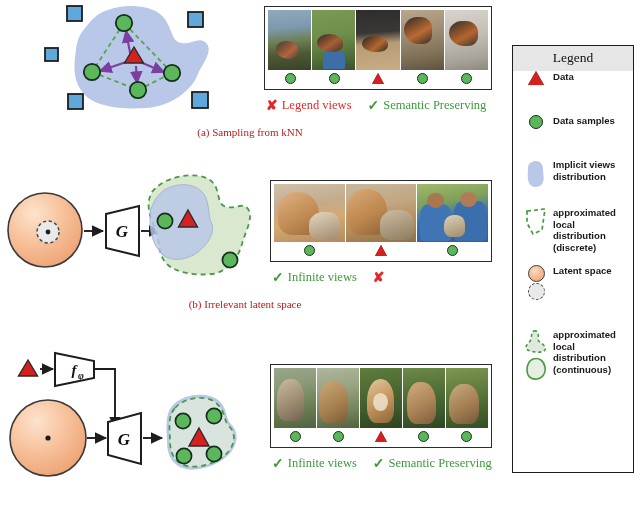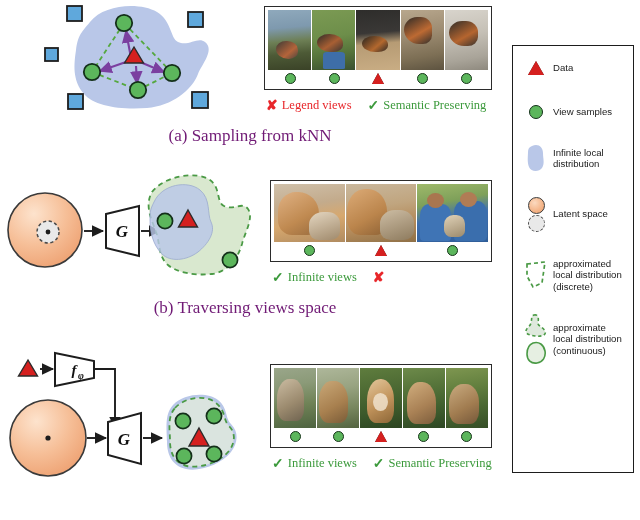--- a/index.html
+++ b/index.html
@@ -13,22 +13,22 @@
     position: relative;
     font-family: "Liberation Serif", serif;
     color: #1a1a1a;
     overflow: hidden;
   }
   .abs { position: absolute; }
 
   
   .panel-caption {
     font-family: "Liberation Serif", serif;
-    font-size: 17px;
-    color: #701a75;
+    font-size: 11px;
+    color: #b91c1c;
     text-align: center;
     white-space: nowrap;
   }
 
   
   .status-row {
     display: flex;
     align-items: center;
     gap: 16px;
     font-family: "Liberation Serif", serif;
@@ -105,23 +105,24 @@
     background: #e6e6e6;
     text-align: center;
     font-family: "Liberation Serif", serif;
     font-size: 13.5px;
     color: #111;
     padding: 4px 0 5px 0;
     border-bottom: 0px solid #ccc;
   }
   .legend-row {
     display: flex;
-    align-items: center;
+    align-items: flex-start;
     padding: 0 6px;
     box-sizing: border-box;
+    font-weight: bold;
   }
   .legend-ico {
     width: 34px;
     min-width: 34px;
     display: flex;
     align-items: center;
     justify-content: center;
   }
   .legend-txt {
     font-family: "Liberation Sans", sans-serif;
@@ -327,21 +328,21 @@
   <div class="status-row abs" style="left:272px;top:110px;">
     <span class="status-item">
       <span class="status-mark status-ok">✓</span>
       <span class="status-ok">Infinite views</span>
     </span>
     <span class="status-item">
       <span class="status-mark status-bad">✘</span>
     </span>
   </div>
 
-  <div class="panel-caption abs" style="left:0;top:138px;width:490px;">(b) Traversing views space</div>
+  <div class="panel-caption abs" style="left:0;top:138px;width:490px;">(b) Irrelevant latent space</div>
 </div>
 
 <div class="abs" style="left:0;top:338px;width:500px;height:182px;">
 
   <svg class="abs" style="left:2px;top:4px;" width="256" height="140" viewBox="0 0 256 140">
 
     <defs>
       <radialGradient id="latentGradC" cx="35%" cy="28%" r="78%">
         <stop offset="0%" stop-color="#fde3cd"></stop>
         <stop offset="55%" stop-color="#f6bf98"></stop>
@@ -434,69 +435,70 @@
     <span class="status-item">
       <span class="status-mark status-ok">✓</span>
       <span class="status-ok">Semantic Preserving</span>
     </span>
   </div>
 
 </div>
 
 <div id="legend-box" class="abs" style="left:512px;top:45px;width:122px;height:428px;">
 
+  <div id="legend-title">Legend</div>
 
   <div class="legend-row" style="height:44px;">
     <div class="legend-ico">
       <span class="l-tri"></span>
     </div>
     <div class="legend-txt">Data</div>
   </div>
 
   <div class="legend-row" style="height:44px;">
     <div class="legend-ico">
       <span class="l-circ"></span>
     </div>
-    <div class="legend-txt">View samples</div>
+    <div class="legend-txt">Data samples</div>
   </div>
 
 
   <div class="legend-row" style="height:48px;">
     <div class="legend-ico">
       <svg width="20" height="30" viewBox="0 0 20 30">
         <path d="M6,3 C12,0 17,4 17,10 C17,16 19,20 16,25 C13,29 5,29 3,24
                  C1,19 2,13 2,9 C2,6 3,4 6,3 Z" fill="#b9c7e8" stroke="none"></path>
       </svg>
     </div>
-    <div class="legend-txt">Infinite local distribution</div>
-  </div>
-
-  <div class="legend-row" style="height:64px;">
-    <div class="legend-ico" style="flex-direction:column;gap:1px;">
-      <span class="l-orange-circ"></span>
-      <span class="l-gray-circ"></span>
-    </div>
-    <div class="legend-txt">Latent space</div>
+    <div class="legend-txt">Implicit views distribution</div>
   </div>
 
   <div class="legend-row" style="height:58px;">
     <div class="legend-ico">
       <svg width="24" height="30" viewBox="0 0 24 30">
         <path d="M3,4 L21,2 L18,23 L9,27 L3,16 Z" fill="none" stroke="#4a9a45" stroke-width="1.7" stroke-dasharray="4 3"></path>
       </svg>
     </div>
     <div class="legend-txt">approximated local distribution (discrete)</div>
+  </div>
+
+  <div class="legend-row" style="height:64px;">
+    <div class="legend-ico" style="flex-direction:column;gap:1px;">
+      <span class="l-orange-circ"></span>
+      <span class="l-gray-circ"></span>
+    </div>
+    <div class="legend-txt">Latent space</div>
   </div>
 
   <div class="legend-row" style="height:70px;">
     <div class="legend-ico" style="flex-direction:column;gap:2px;">
       <svg width="26" height="26" viewBox="0 0 26 26">
         <path d="M11,2 C15,1 16,5 15,9 C14,13 20,14 22,18 C24,22 18,24 12,23
                  C6,22 3,21 3,18 C3,15 7,14 8,10 C9,6 8,3 11,2 Z" fill="#dfe9dd" stroke="#4a9a45" stroke-width="1.6" stroke-dasharray="3.2 2.6"></path>
       </svg>
       <svg width="24" height="24" viewBox="0 0 24 24">
         <path d="M9,2 C15,0 20,4 21,10 C22,16 19,21 13,22 C7,23 3,19 3,13
                  C3,8 4,4 9,2 Z" fill="#e6efe2" stroke="#4a9a45" stroke-width="1.6"></path>
       </svg>
     </div>
-    <div class="legend-txt">approximate local distribution (continuous)</div>
+    <div class="legend-txt">approximated local distribution (continuous)</div>
   </div>
 </div>
 
 </body></html>

